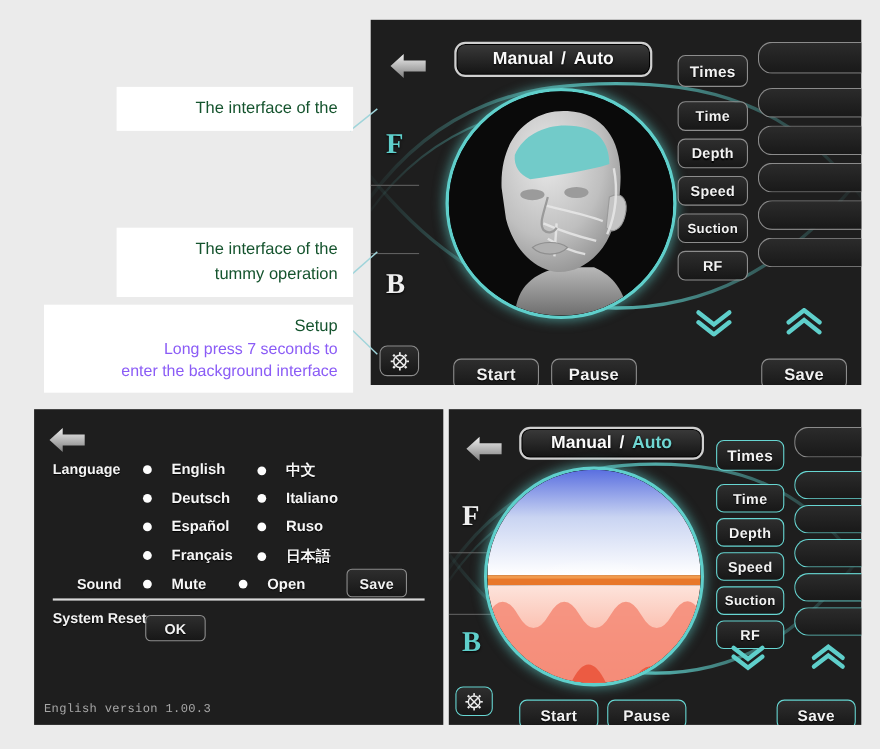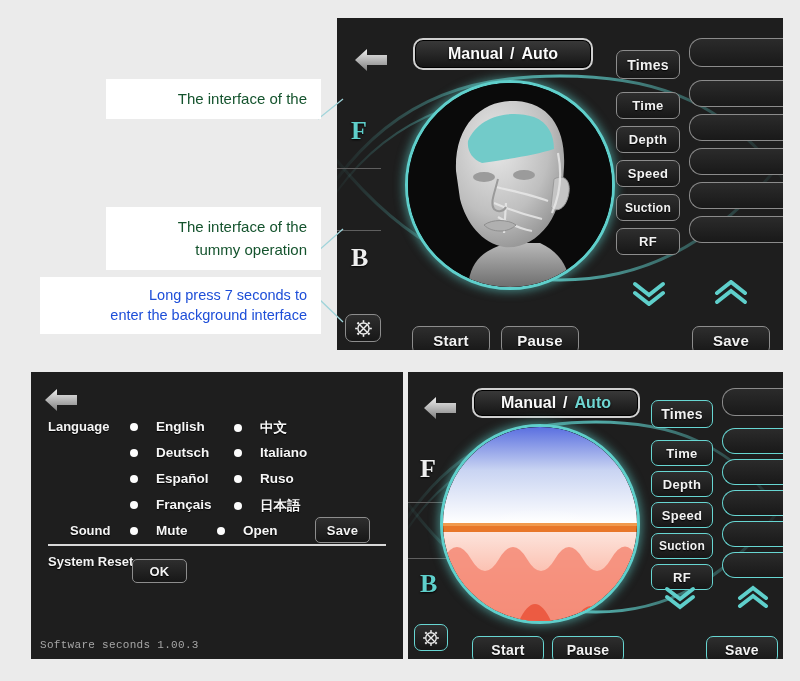--- a/index.html
+++ b/index.html
@@ -21,21 +21,21 @@
     text-align: right;
     z-index: 5;
   }
   .callout-title {
     color: #14532d;
     font-size: 15px;
     line-height: 23px;
     white-space: nowrap;
   }
   .callout-sub {
-    color: #1d4ed8;
+    color: #8b5cf6;
     font-size: 14.5px;
     line-height: 20px;
     white-space: nowrap;
   }
   #callout-face  { left: 106px; top: 79px;  width: 215px; }
   #callout-tummy { left: 106px; top: 207px; width: 215px; }
   #callout-setup { left: 40px;  top: 277px; width: 281px; }
 
   .connector {
     position: absolute;
@@ -212,20 +212,21 @@
   <div class="callout-title">The interface of the</div>
   <div class="callout-title">tummy operation</div>
 </div>
 <div class="connector" style="left:318px; top:227px;">
   <svg width="26" height="30" viewBox="0 0 26 30">
       <path d="M0 24 L25 2" stroke="#9fd4da" stroke-width="1.3" fill="none"></path>
     </svg>
 </div>
 
 <div class="callout" id="callout-setup">
+  <div class="callout-title">Setup</div>
   <div class="callout-sub">Long press 7 seconds to</div>
   <div class="callout-sub">enter the background interface</div>
 </div>
 <div class="connector" style="left:318px; top:296px;">
   <svg width="26" height="30" viewBox="0 0 26 30">
       <path d="M0 2 L25 26" stroke="#9fd4da" stroke-width="1.3" fill="none"></path>
     </svg>
 </div>
 
 <div class="panel" id="panel-face">
@@ -456,21 +457,21 @@
     <span>Save</span>
     </div>
 
   <div class="hrule" style="left:17px; top:172px; width:338px;"></div>
 
   <div class="lbl" style="left:17px; top:182px;">System Reset</div>
   <div class="btn" style="left:101px; top:175px; width:55px; height:24px; font-size:13px; border-radius:5px;">
     <span>OK</span>
     </div>
 
-  <div class="version" style="left:9px; top:267px;">Software seconds 1.00.3</div>
+  <div class="version" style="left:9px; top:267px;">English version 1.00.3</div>
 </div>
 
 <div class="panel" id="panel-tummy">
 
   <div class="arcs">
     <svg width="375" height="287" viewBox="0 0 375 287">
       <defs>
         <linearGradient id="ag2" x1="0" y1="0" x2="1" y2="0">
           <stop offset="0%" stop-color="#5fcfcb" stop-opacity="0"></stop>
           <stop offset="50%" stop-color="#5fcfcb" stop-opacity=".95"></stop>

